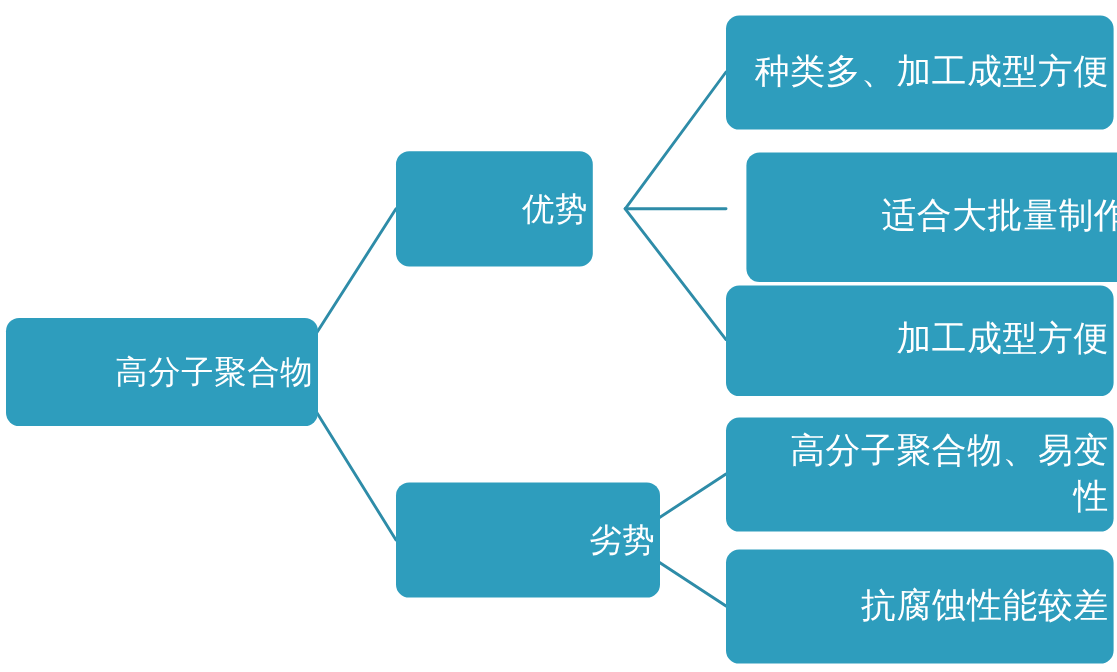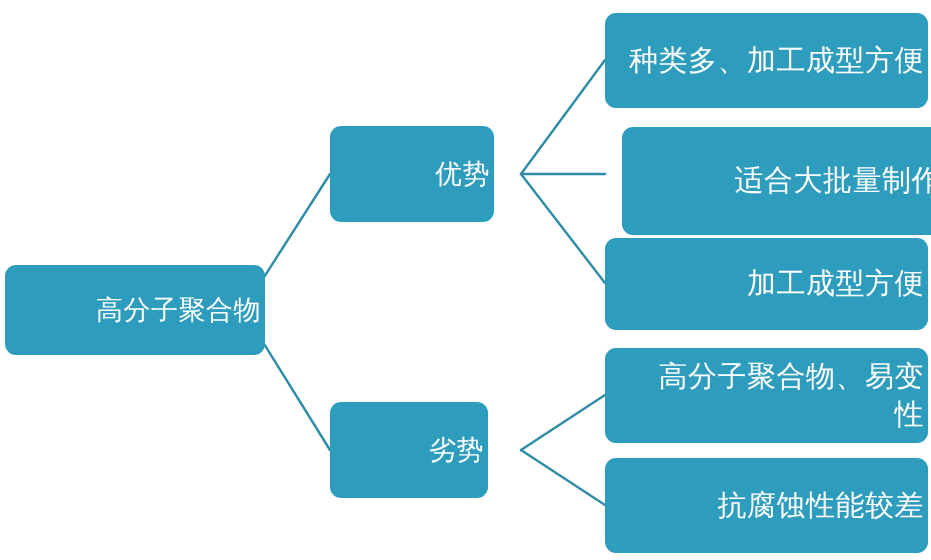--- a/index.html
+++ b/index.html
@@ -58,21 +58,21 @@
   #node-advantages {
     left: 330px;
     top: 126px;
     width: 164px;
     height: 96px;
     font-size: 27px;
   }
   #node-disadvantages {
     left: 330px;
     top: 402px;
-    width: 158px;
+    width: 220px;
     height: 96px;
     font-size: 27px;
   }
   
   .leaf {
     left: 605px;
     width: 323px;
     font-size: 29px;
   }
   #node-leaf-0 { top: 13px;  height: 95px; }

